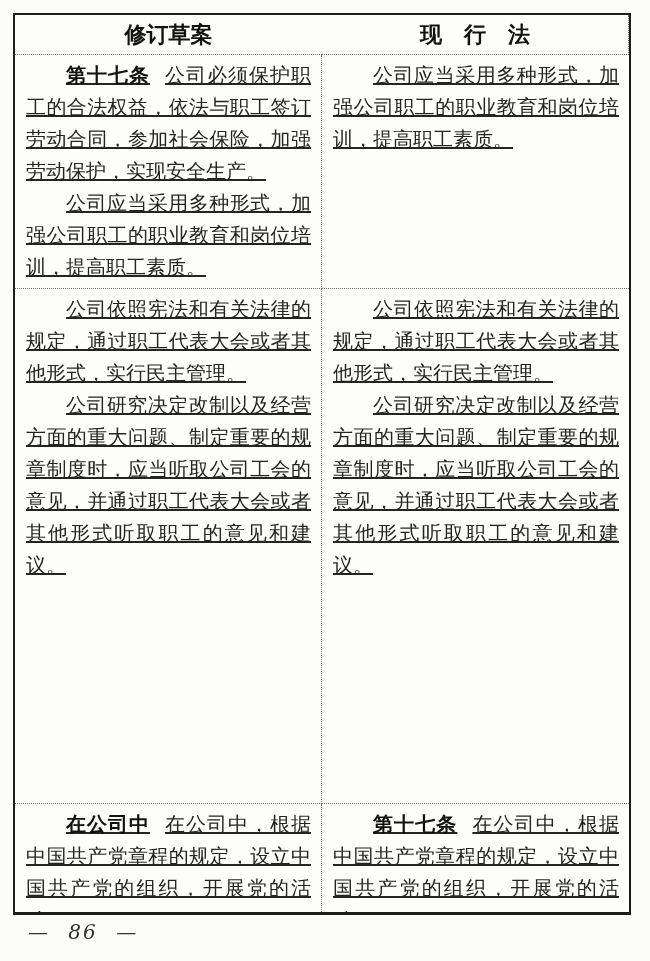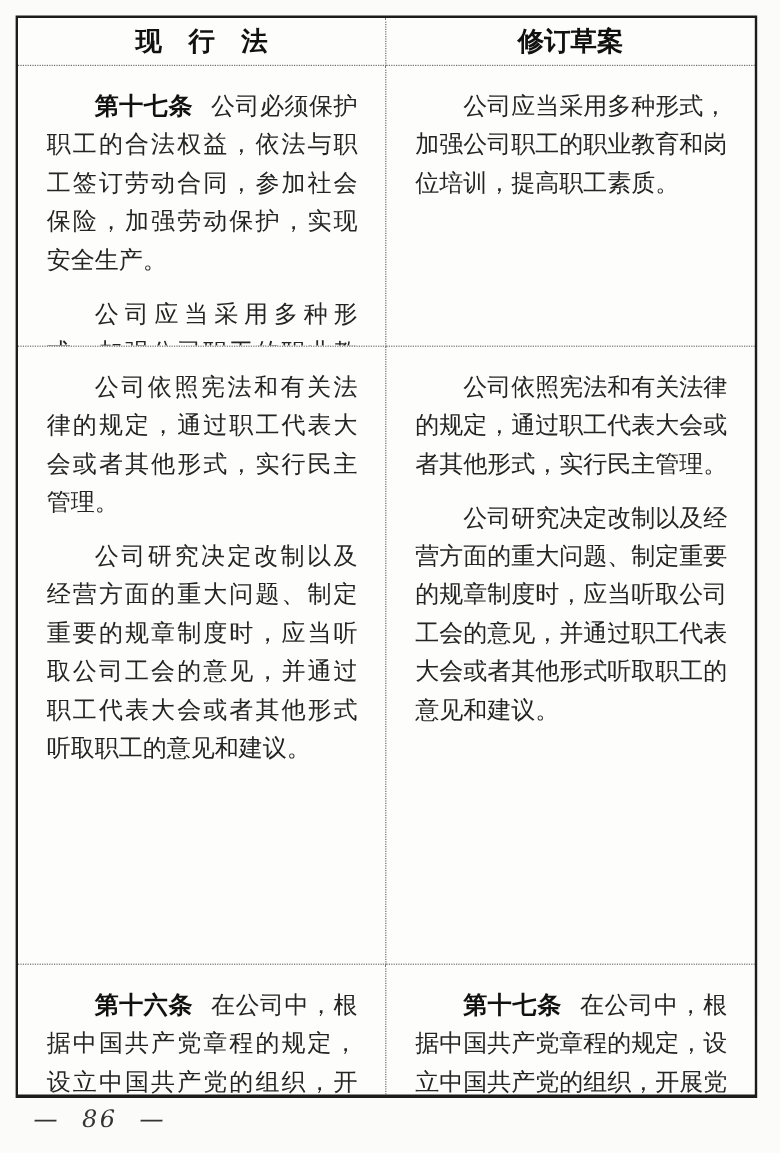--- a/index.html
+++ b/index.html
@@ -44,22 +44,23 @@
   .cell {
     box-sizing: border-box;
     padding: 4px 10px 4px 11px;
     font-size: 20px;
     line-height: 32px;
     color: #242424;
     text-align: justify;
     overflow: hidden;
   }
   .para {
-    margin: 13px;
+    margin: 0;
     text-indent: 2em;
+    text-decoration: underline;
   }
   .article {
     font-weight: bold;
     font-family: "DejaVu Sans", sans-serif;
     margin-right: 0.75em;
     color: #111;
   }
   .page-num {
     position: absolute;
     left: 28px;
@@ -71,46 +72,46 @@
     font-style: italic;
   }
 </style>
 </head>
 <body>
 
 <div class="page">
 
   <div class="law-table">
 
+    <div class="hcell">
+      <span>修订草案</span>
+    </div>
     <div class="hcell col-left">
       <span>现　行　法</span>
-    </div>
-    <div class="hcell">
-      <span>修订草案</span>
     </div>
 
     <div class="cell col-left row-sep">
       <p class="para"><span class="article">第十七条</span><span>公司必须保护职工的合法权益，依法与职工签订劳动合同，参加社会保险，加强劳动保护，实现安全生产。</span></p>
       <p class="para">公司应当采用多种形式，加强公司职工的职业教育和岗位培训，提高职工素质。</p>
     </div>
     <div class="cell row-sep">
       <p class="para">公司应当采用多种形式，加强公司职工的职业教育和岗位培训，提高职工素质。</p>
     </div>
 
     <div class="cell col-left row-sep">
       <p class="para">公司依照宪法和有关法律的规定，通过职工代表大会或者其他形式，实行民主管理。</p>
       <p class="para">公司研究决定改制以及经营方面的重大问题、制定重要的规章制度时，应当听取公司工会的意见，并通过职工代表大会或者其他形式听取职工的意见和建议。</p>
     </div>
     <div class="cell row-sep">
       <p class="para">公司依照宪法和有关法律的规定，通过职工代表大会或者其他形式，实行民主管理。</p>
       <p class="para">公司研究决定改制以及经营方面的重大问题、制定重要的规章制度时，应当听取公司工会的意见，并通过职工代表大会或者其他形式听取职工的意见和建议。</p>
     </div>
 
     <div class="cell col-left">
-      <p class="para"><span class="article">第十六条</span><span>在公司中，根据中国共产党章程的规定，设立中国共产党的组织，开展党的活动。</span></p>
+      <p class="para"><span class="article">在公司中</span><span>在公司中，根据中国共产党章程的规定，设立中国共产党的组织，开展党的活动。</span></p>
     </div>
     <div class="cell">
       <p class="para"><span class="article">第十七条</span><span>在公司中，根据中国共产党章程的规定，设立中国共产党的组织，开展党的活动。</span></p>
     </div>
 
   </div>
 
   <div class="page-num">— 86 —</div>
 
 </div>

